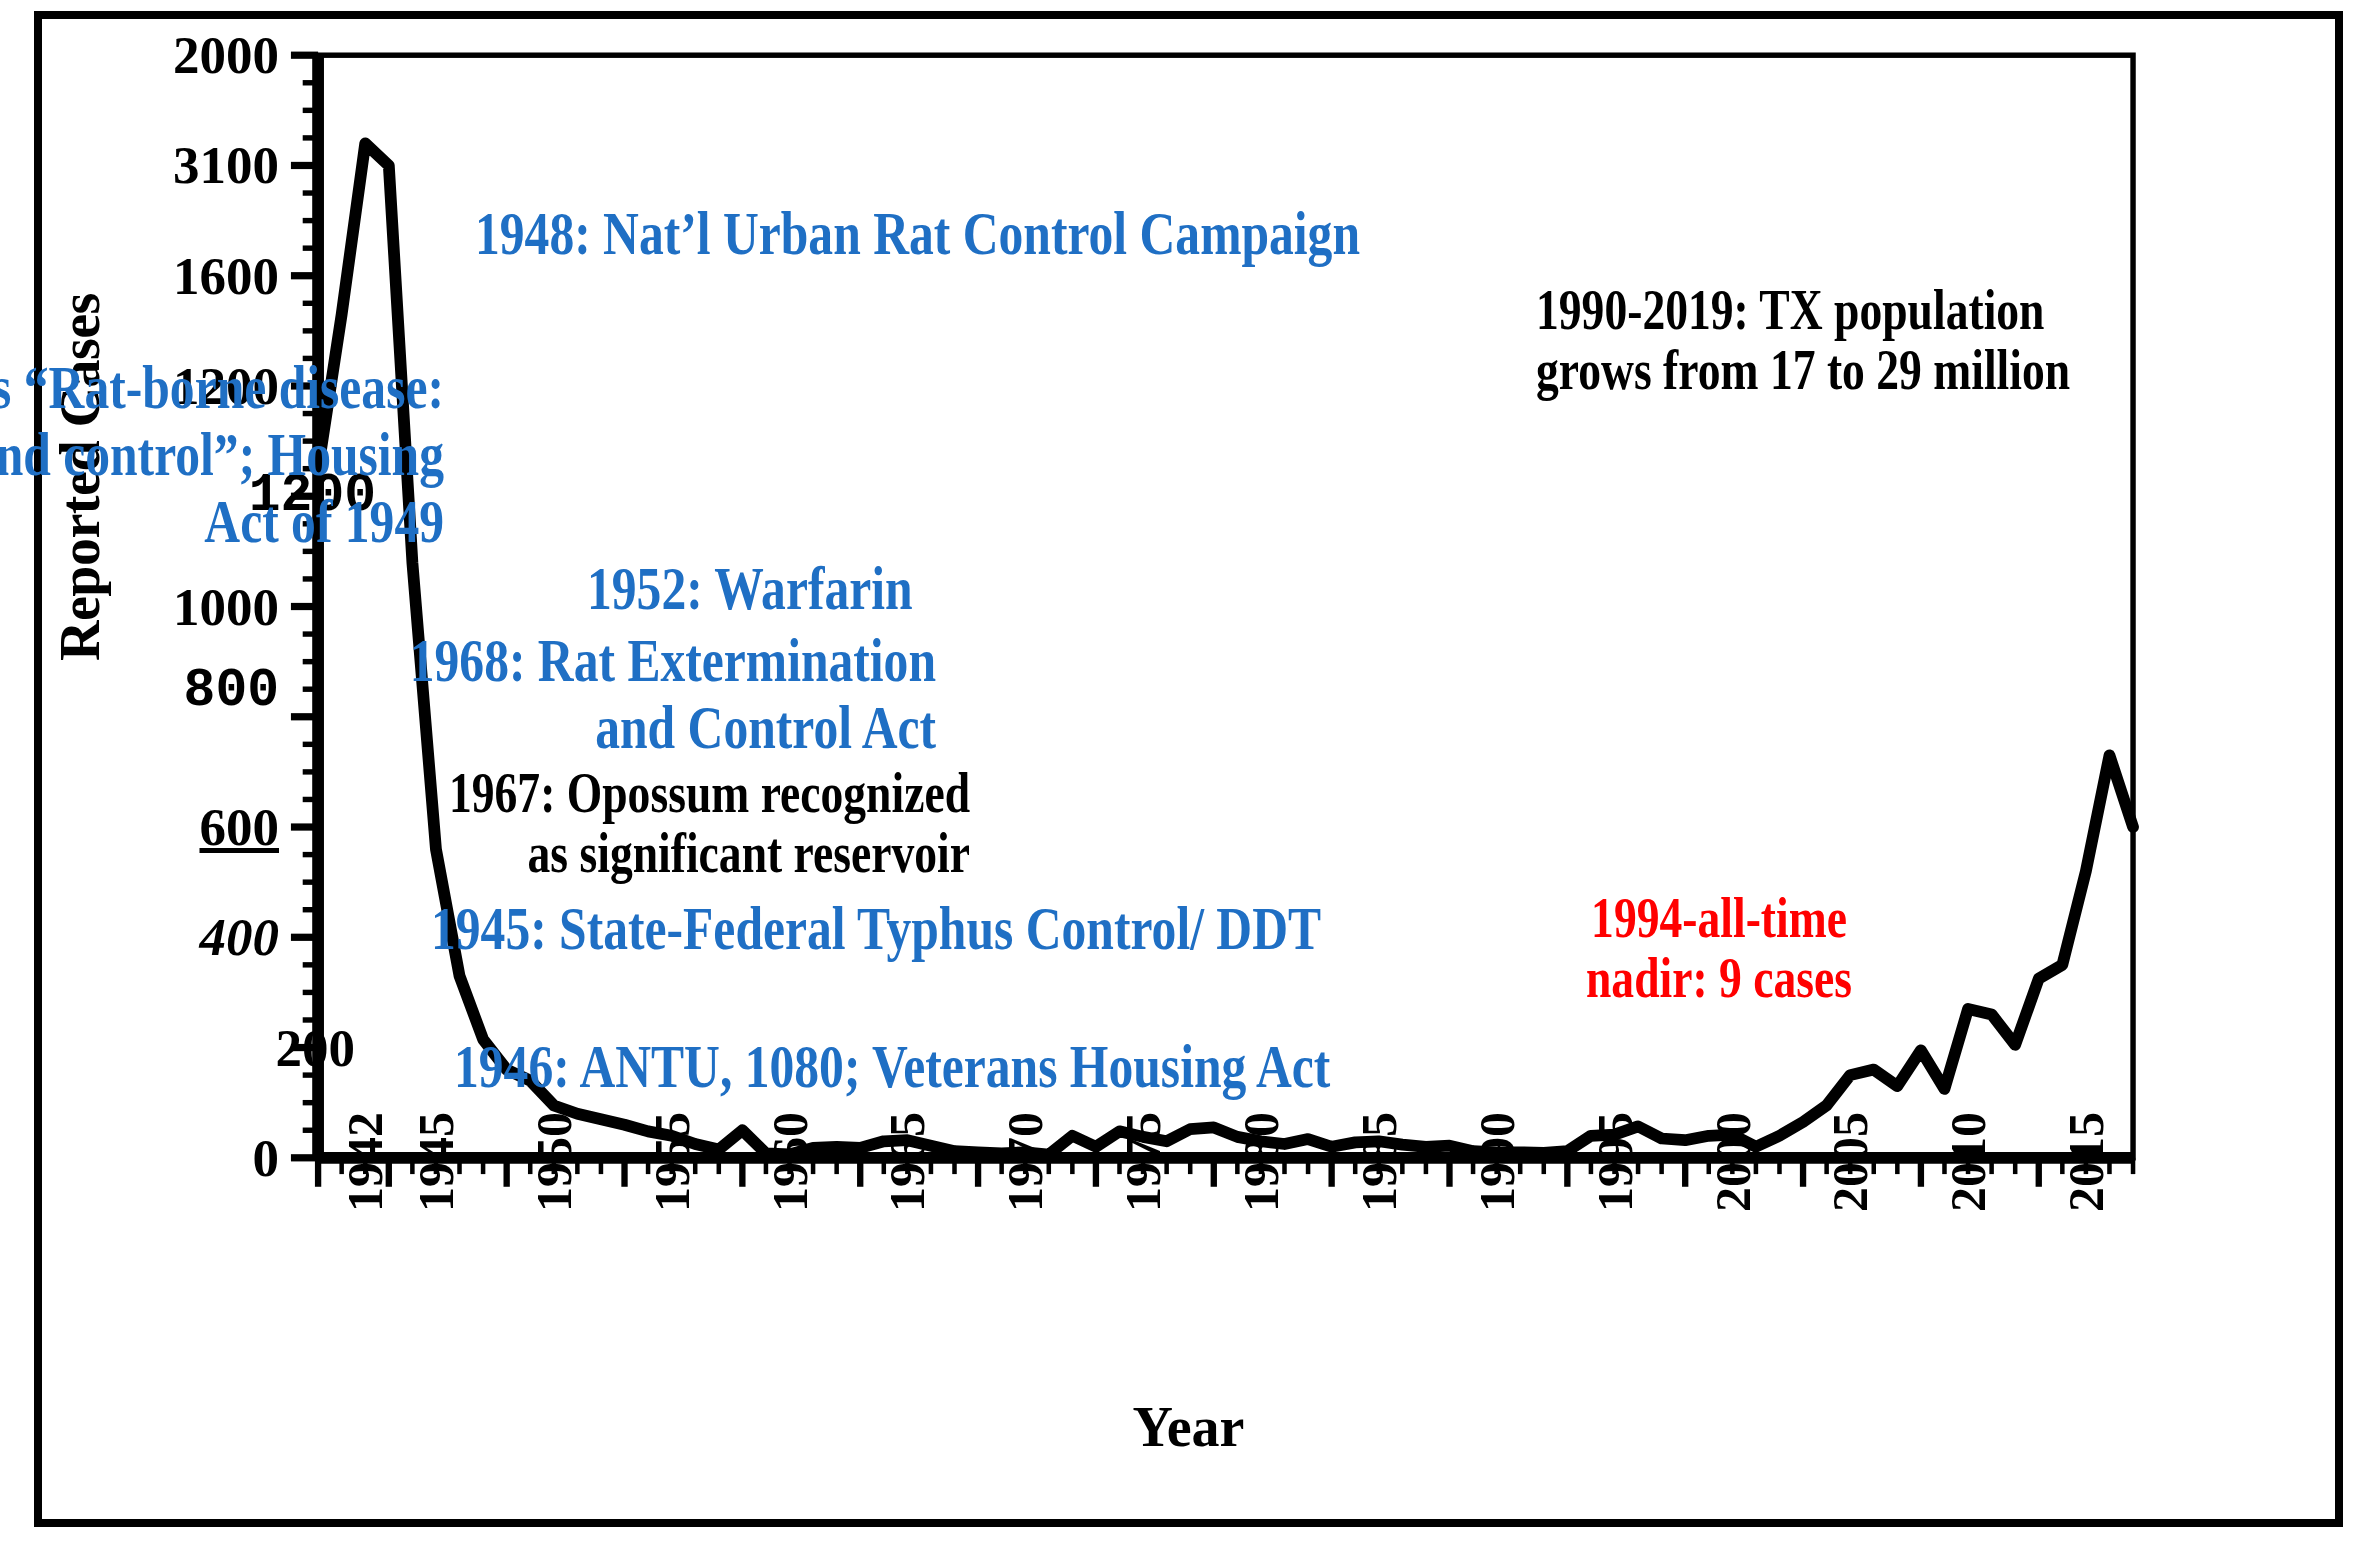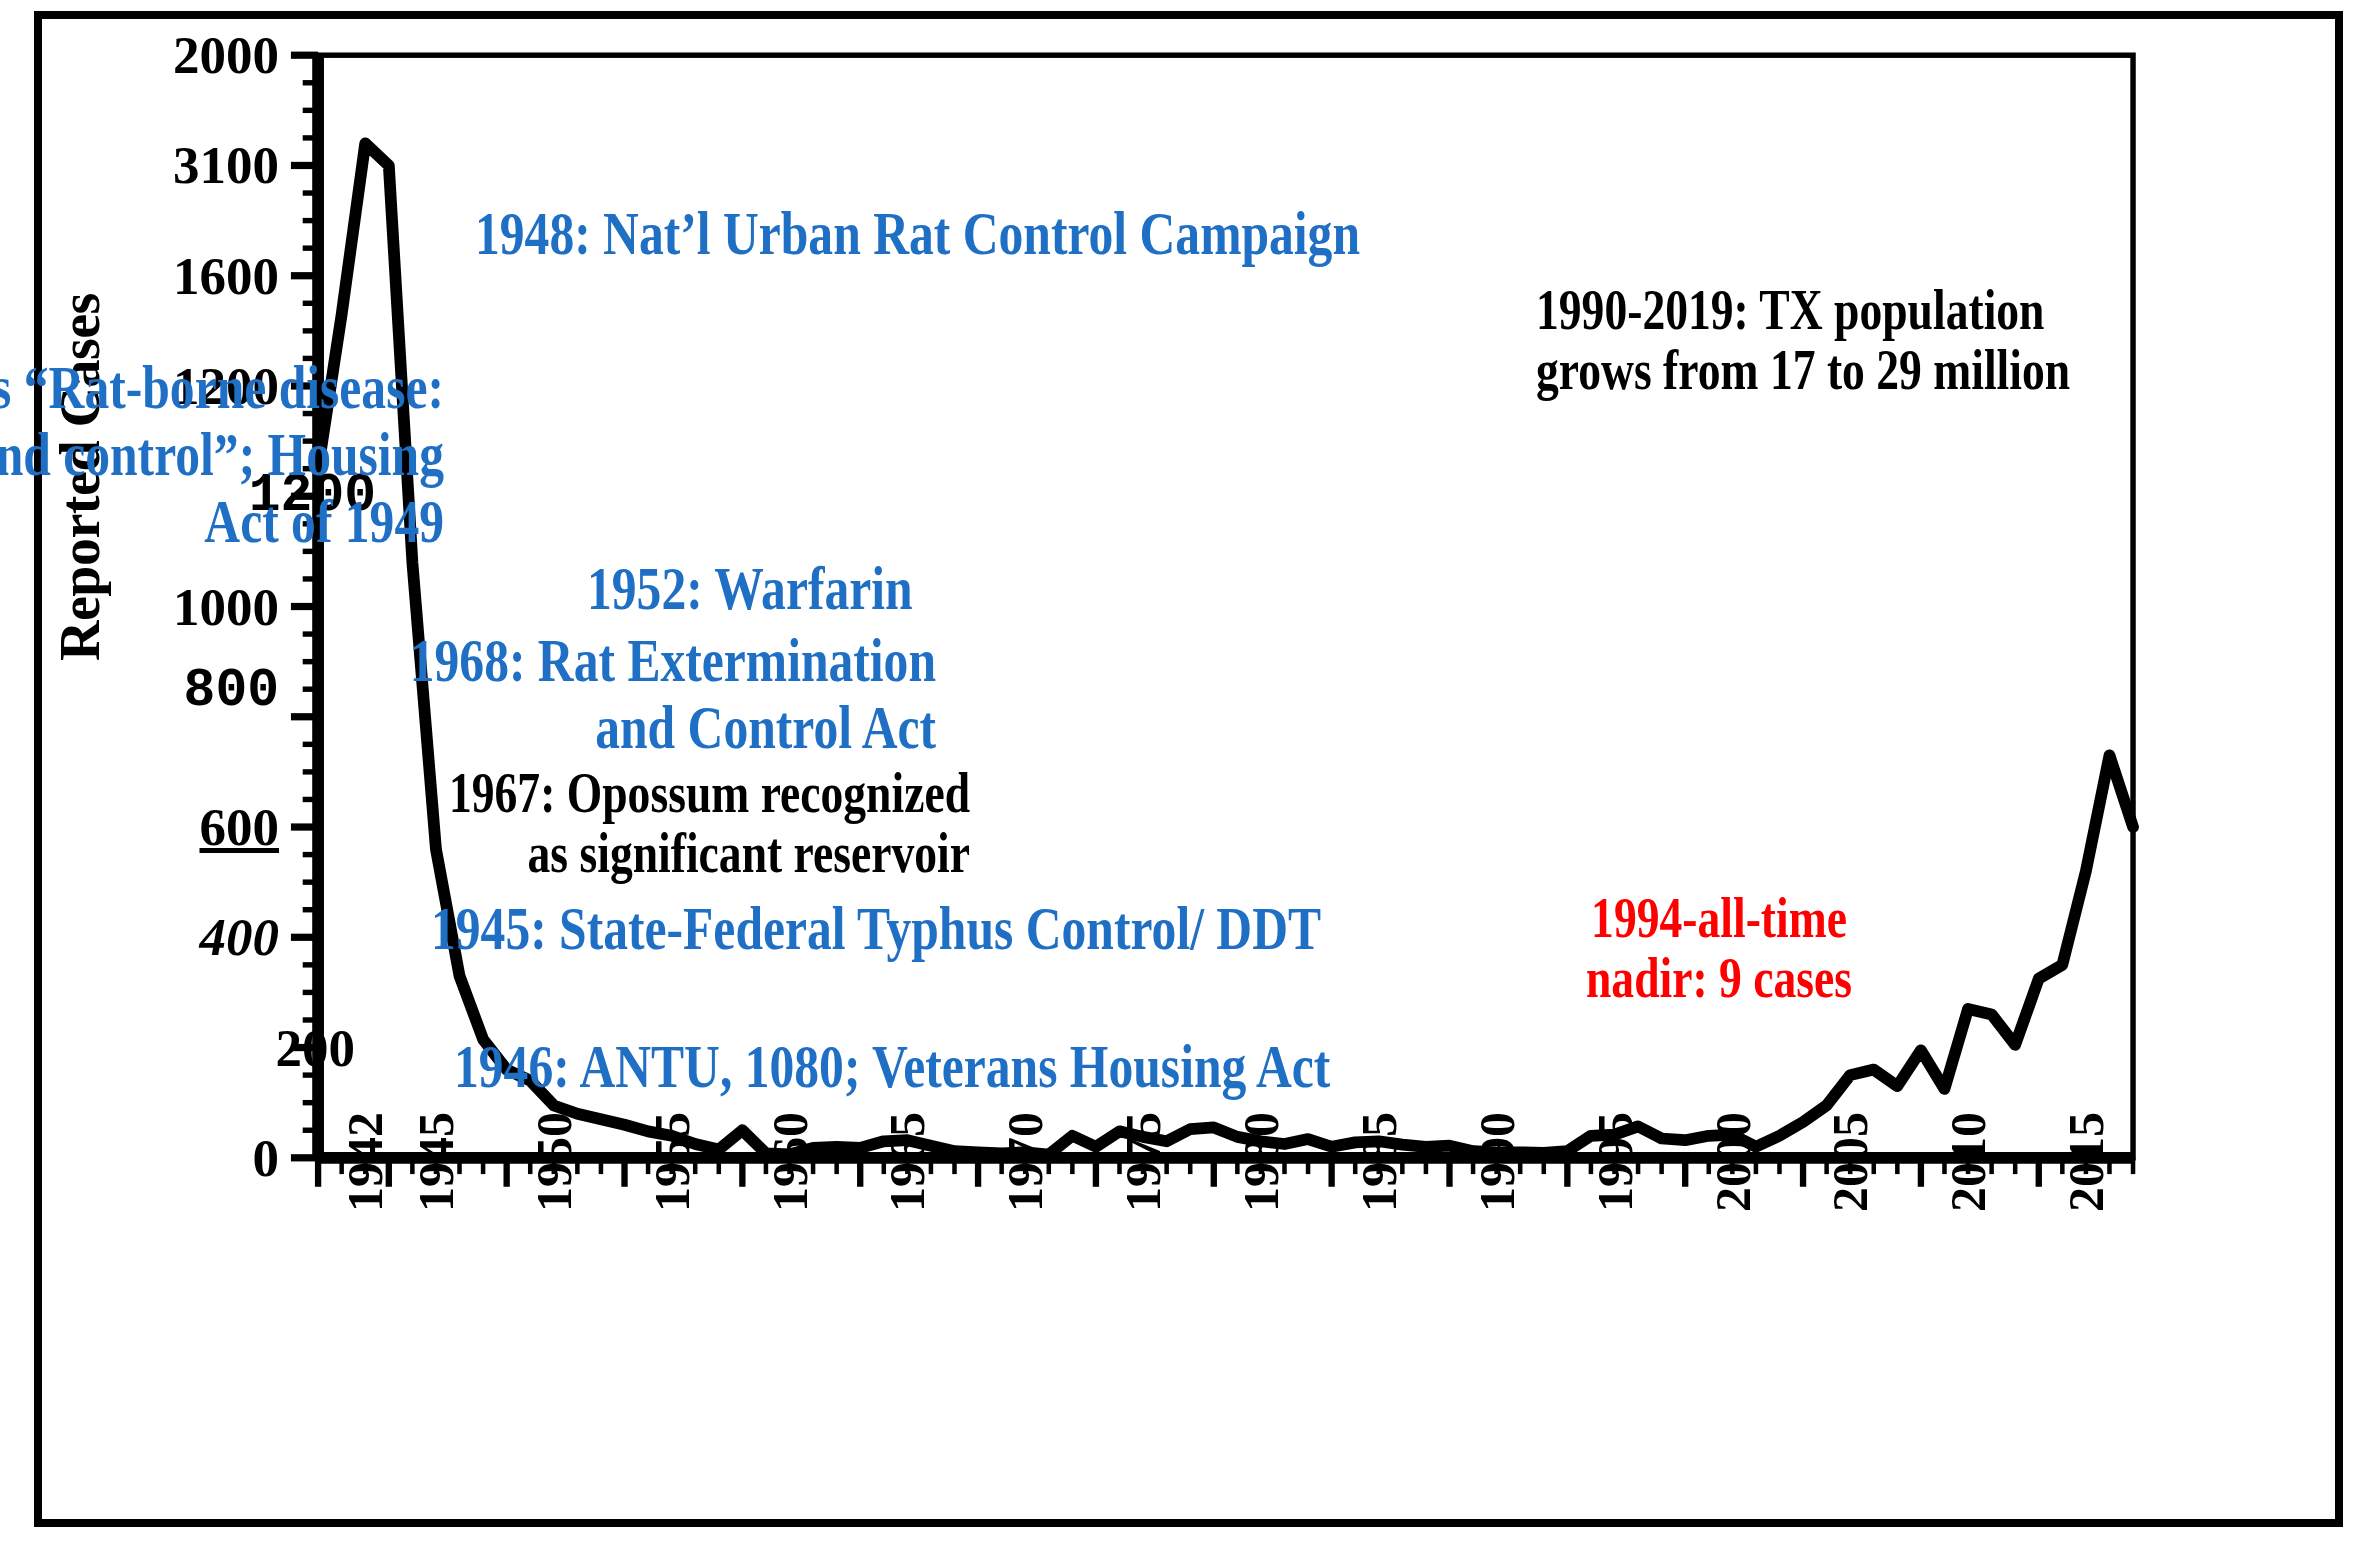--- a/index.html
+++ b/index.html
@@ -99,20 +99,21 @@
   .ann-line { display: block; }
 </style>
 </head>
 <body>
 
 <div id="figure-frame">
   <div id="figure-inner">
 
     <div id="y-axis-title">Reported Cases</div>
 
+    <div id="x-axis-title">Year</div>
 
     <svg id="plot-svg" viewBox="0 0 2532 1657" preserveAspectRatio="none">
       <g id="axis-frame-group">
           <rect x="305" y="40" width="2005" height="1218" fill="none" stroke="#000000" stroke-width="6"></rect>
           <line x1="305" y1="40" x2="305" y2="1258" stroke="#000000" stroke-width="13"></line>
           <line x1="305" y1="1258" x2="2310" y2="1258" stroke="#000000" stroke-width="13"></line>
         </g>
       <g id="tick-group">
           <line x1="288" y1="1258" x2="305" y2="1258" stroke="#000" stroke-width="6"></line>
           <line x1="288" y1="1227.55" x2="305" y2="1227.55" stroke="#000" stroke-width="6"></line>

